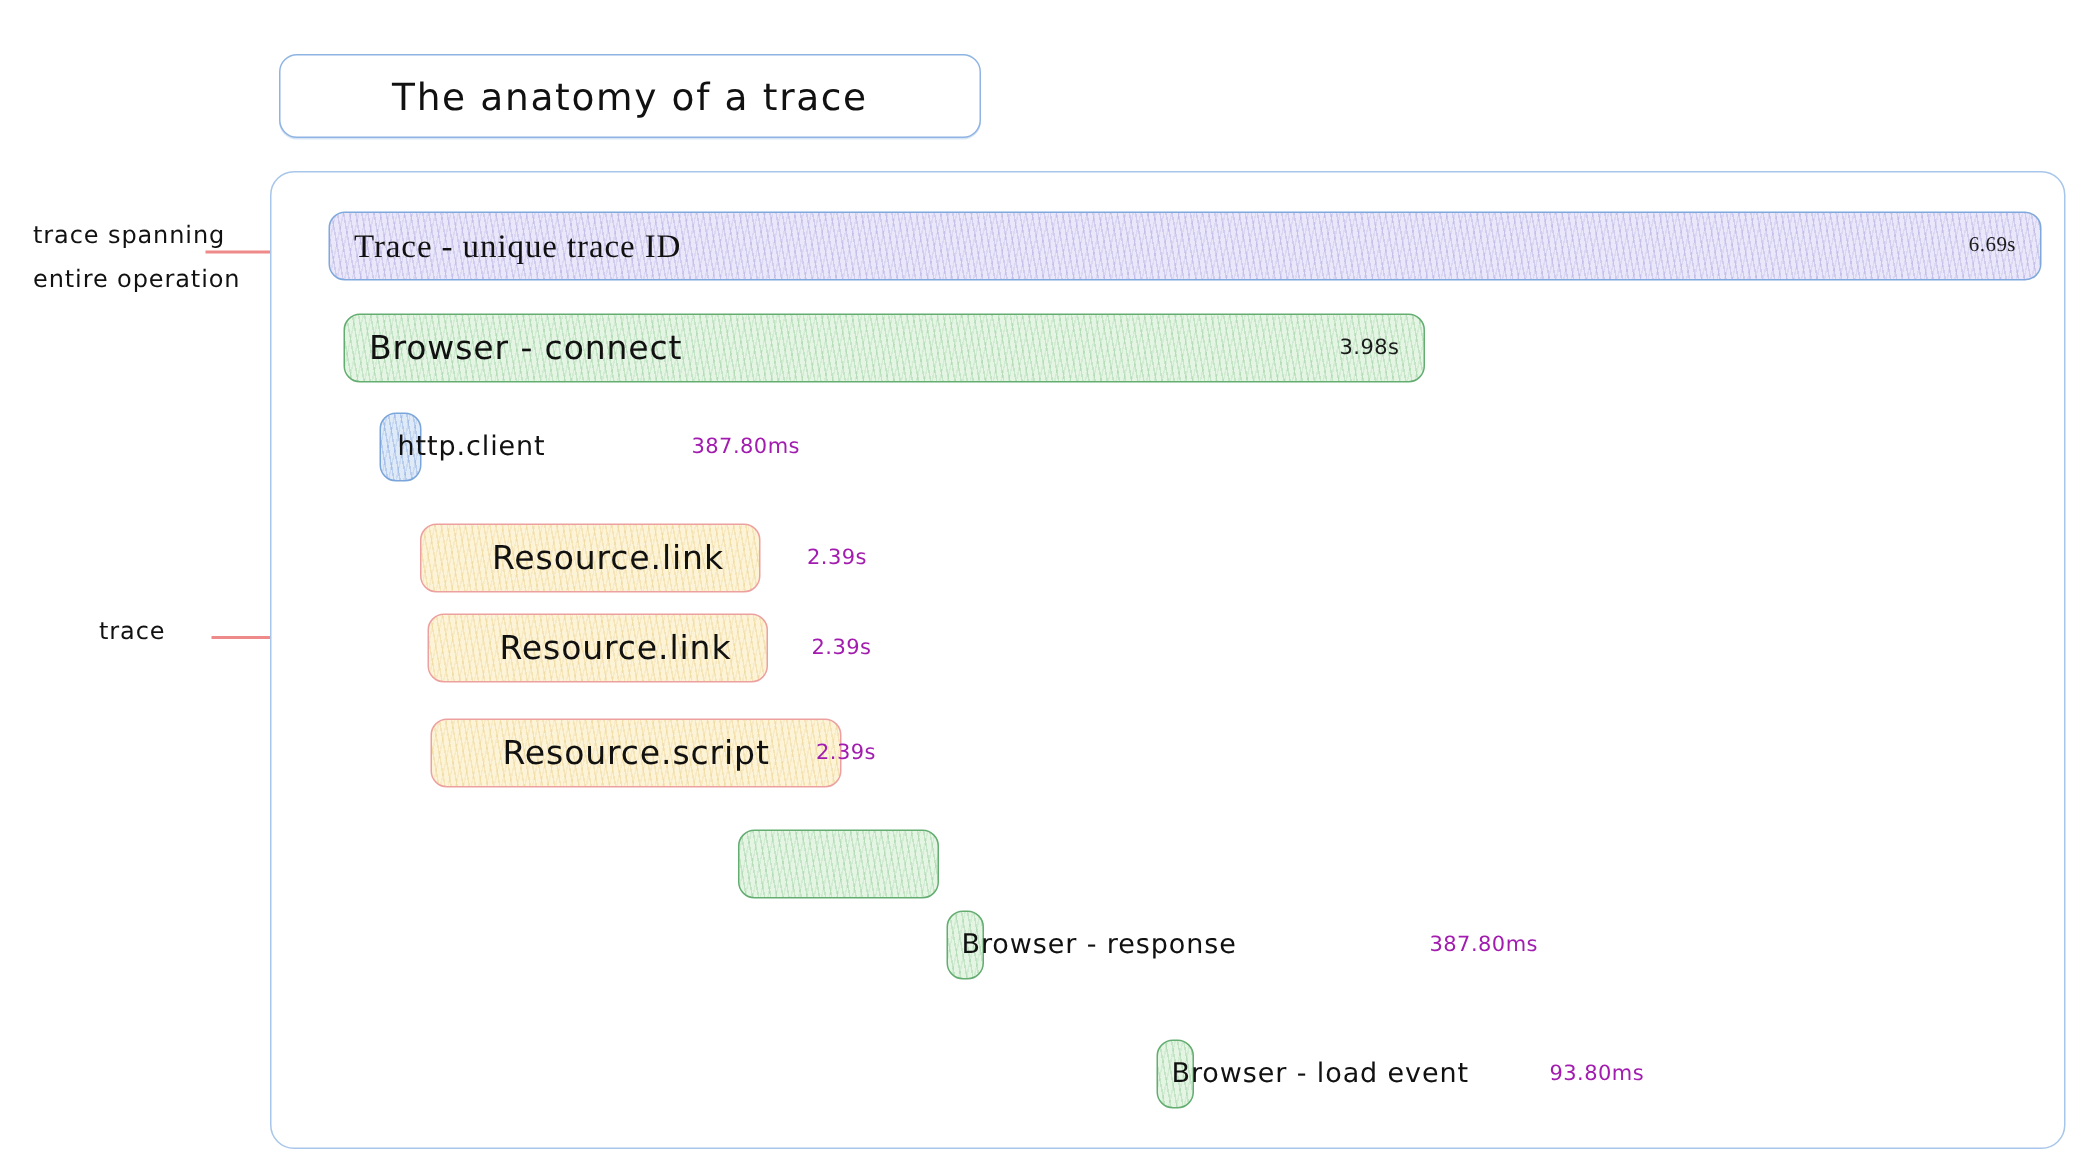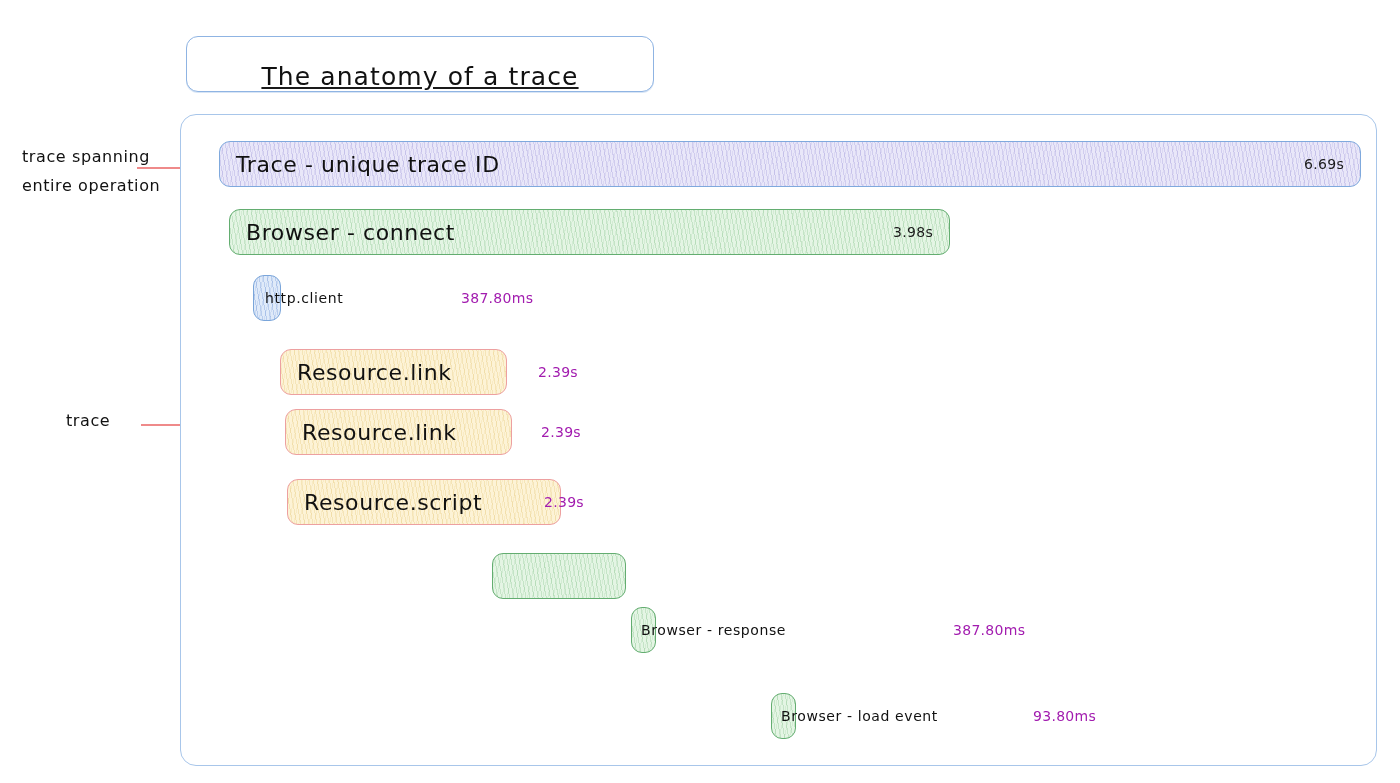--- a/index.html
+++ b/index.html
@@ -22,24 +22,23 @@
   #title-card {
     position: absolute;
     left: 186px;
     top: 36px;
     width: 468px;
     height: 56px;
     border: 1.4px solid #8fb4e3;
     border-radius: 12px;
     background: #ffffff;
     display: flex;
-    align-items: flex-end;
+    align-items: center;
     justify-content: center;
     box-shadow: 0 1px 0 rgba(143,180,227,.35);
-    text-decoration: underline;
   }
   #title-card .title-text {
     font-family: "DejaVu Sans", sans-serif;
     font-size: 25px;
     letter-spacing: 1.1px;
     color: #111111;
   }
 
   
   #trace-panel {
@@ -134,20 +133,21 @@
     white-space: nowrap;
   }
 
   
   .fill-purple {
     background-color: #e9e7f9;
     background-image:
       repeating-linear-gradient(80deg, rgba(120,110,200,.22) 0 1px, rgba(255,255,255,0) 1px 4px),
       repeating-linear-gradient(-78deg, rgba(120,110,200,.12) 0 1px, rgba(255,255,255,0) 1px 5px);
     border-color: #7fa9dd;
+    font-family: Liberation Serif, serif;
   }
   .fill-green {
     background-color: #e4f5e4;
     background-image:
       repeating-linear-gradient(80deg, rgba(70,160,80,.20) 0 1px, rgba(255,255,255,0) 1px 4px),
       repeating-linear-gradient(-78deg, rgba(70,160,80,.11) 0 1px, rgba(255,255,255,0) 1px 5px);
     border-color: #63ad70;
   }
   .fill-blue {
     background-color: #dfeaf9;
@@ -155,29 +155,30 @@
       repeating-linear-gradient(80deg, rgba(60,110,200,.24) 0 1px, rgba(255,255,255,0) 1px 4px),
       repeating-linear-gradient(-78deg, rgba(60,110,200,.13) 0 1px, rgba(255,255,255,0) 1px 5px);
     border-color: #7aa5da;
   }
   .fill-cream {
     background-color: #fdf3d6;
     background-image:
       repeating-linear-gradient(80deg, rgba(215,175,70,.22) 0 1px, rgba(255,255,255,0) 1px 4px),
       repeating-linear-gradient(-78deg, rgba(215,175,70,.12) 0 1px, rgba(255,255,255,0) 1px 5px);
     border-color: #eda0a0;
+    padding-left: 31px;
   }
 
   
   .overflow-label {
     position: absolute;
     top: 50%;
     transform: translateY(-50%);
     white-space: nowrap;
-    font-size: 14px;
+    font-size: 18px;
     letter-spacing: .6px;
     color: #111111;
     z-index: 4;
   }
 </style>
 </head>
 <body>
 
 <div id="title-card">
   <span class="title-text">The anatomy of a trace</span>

